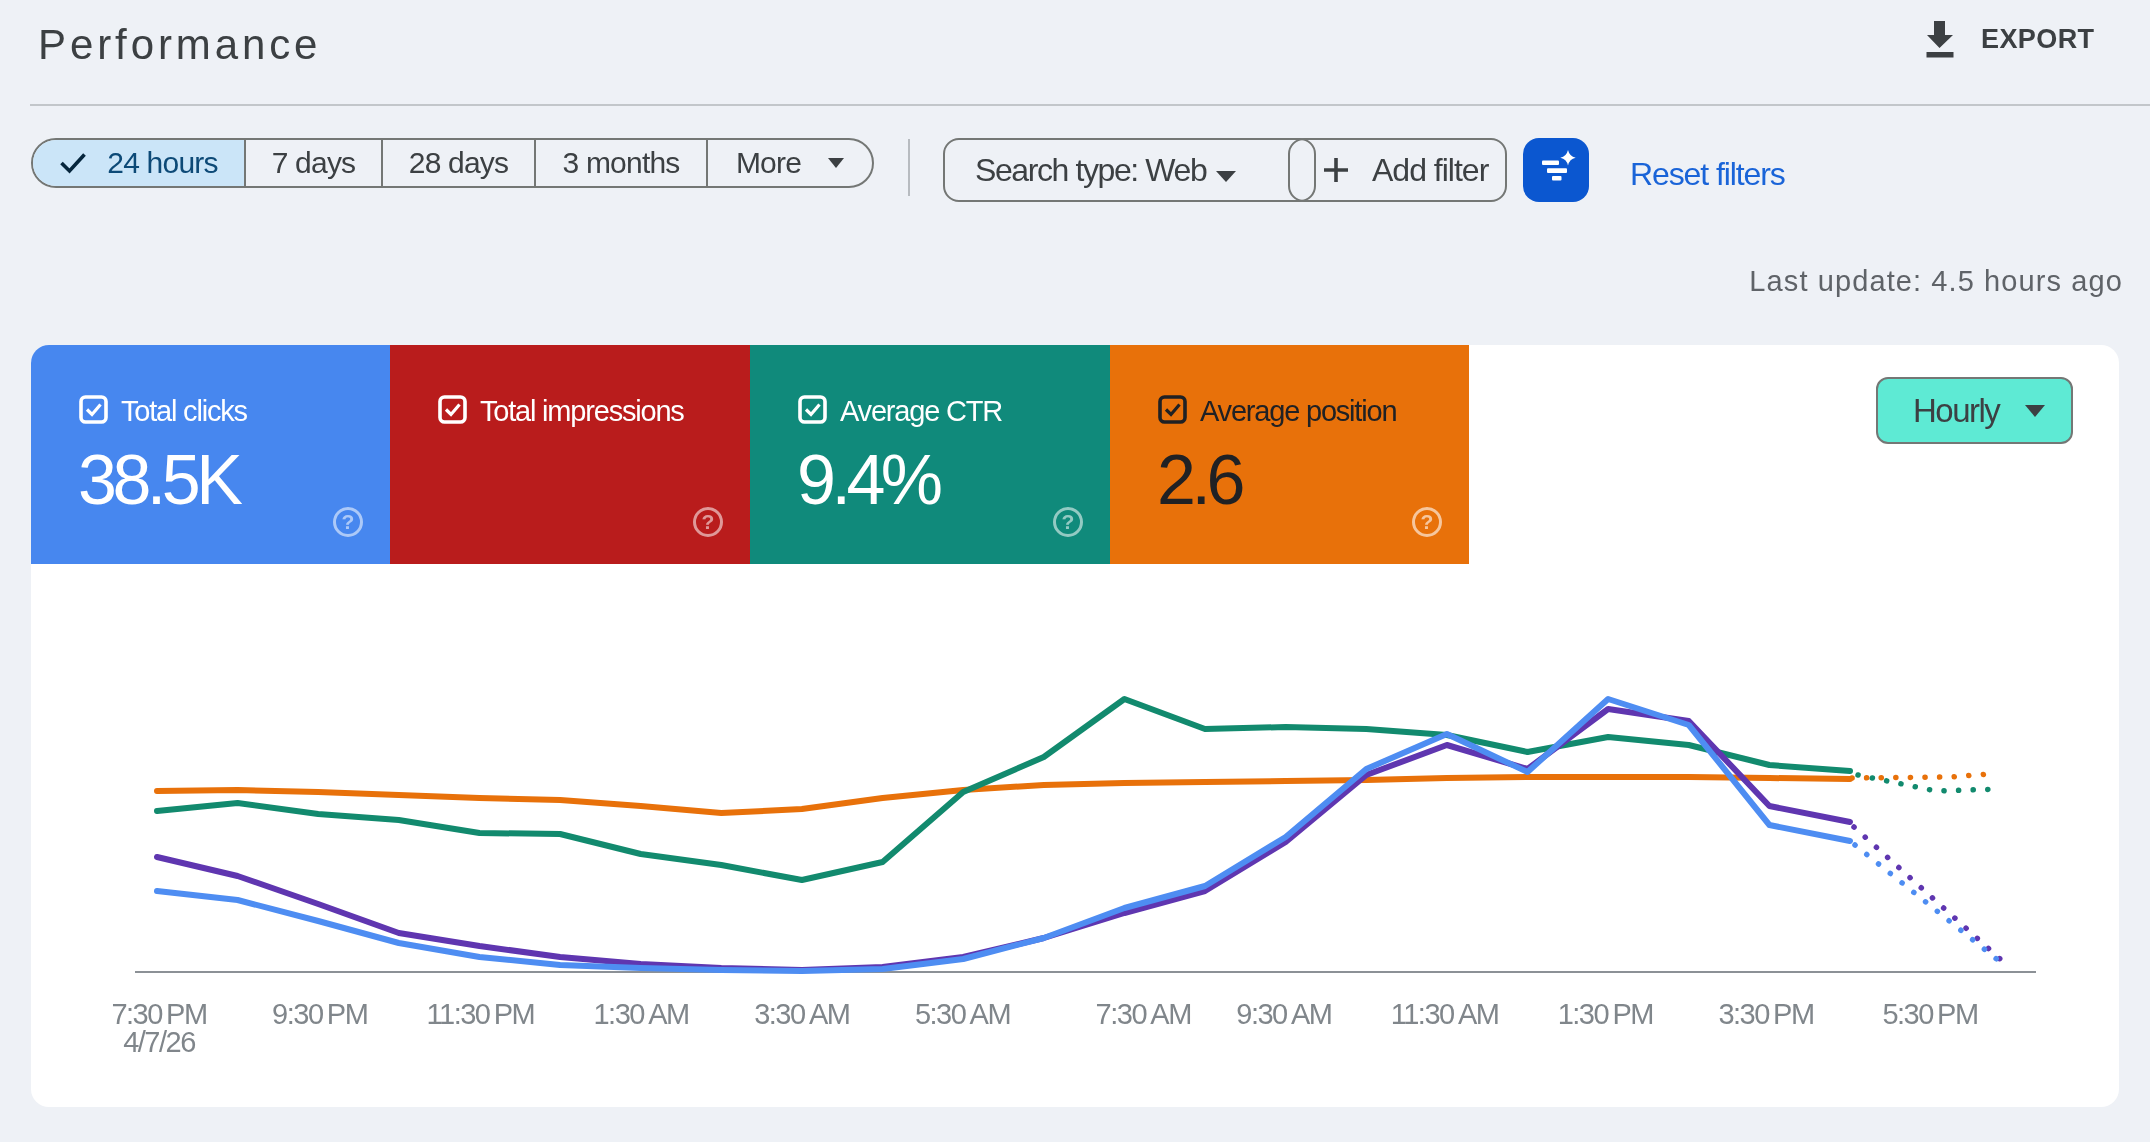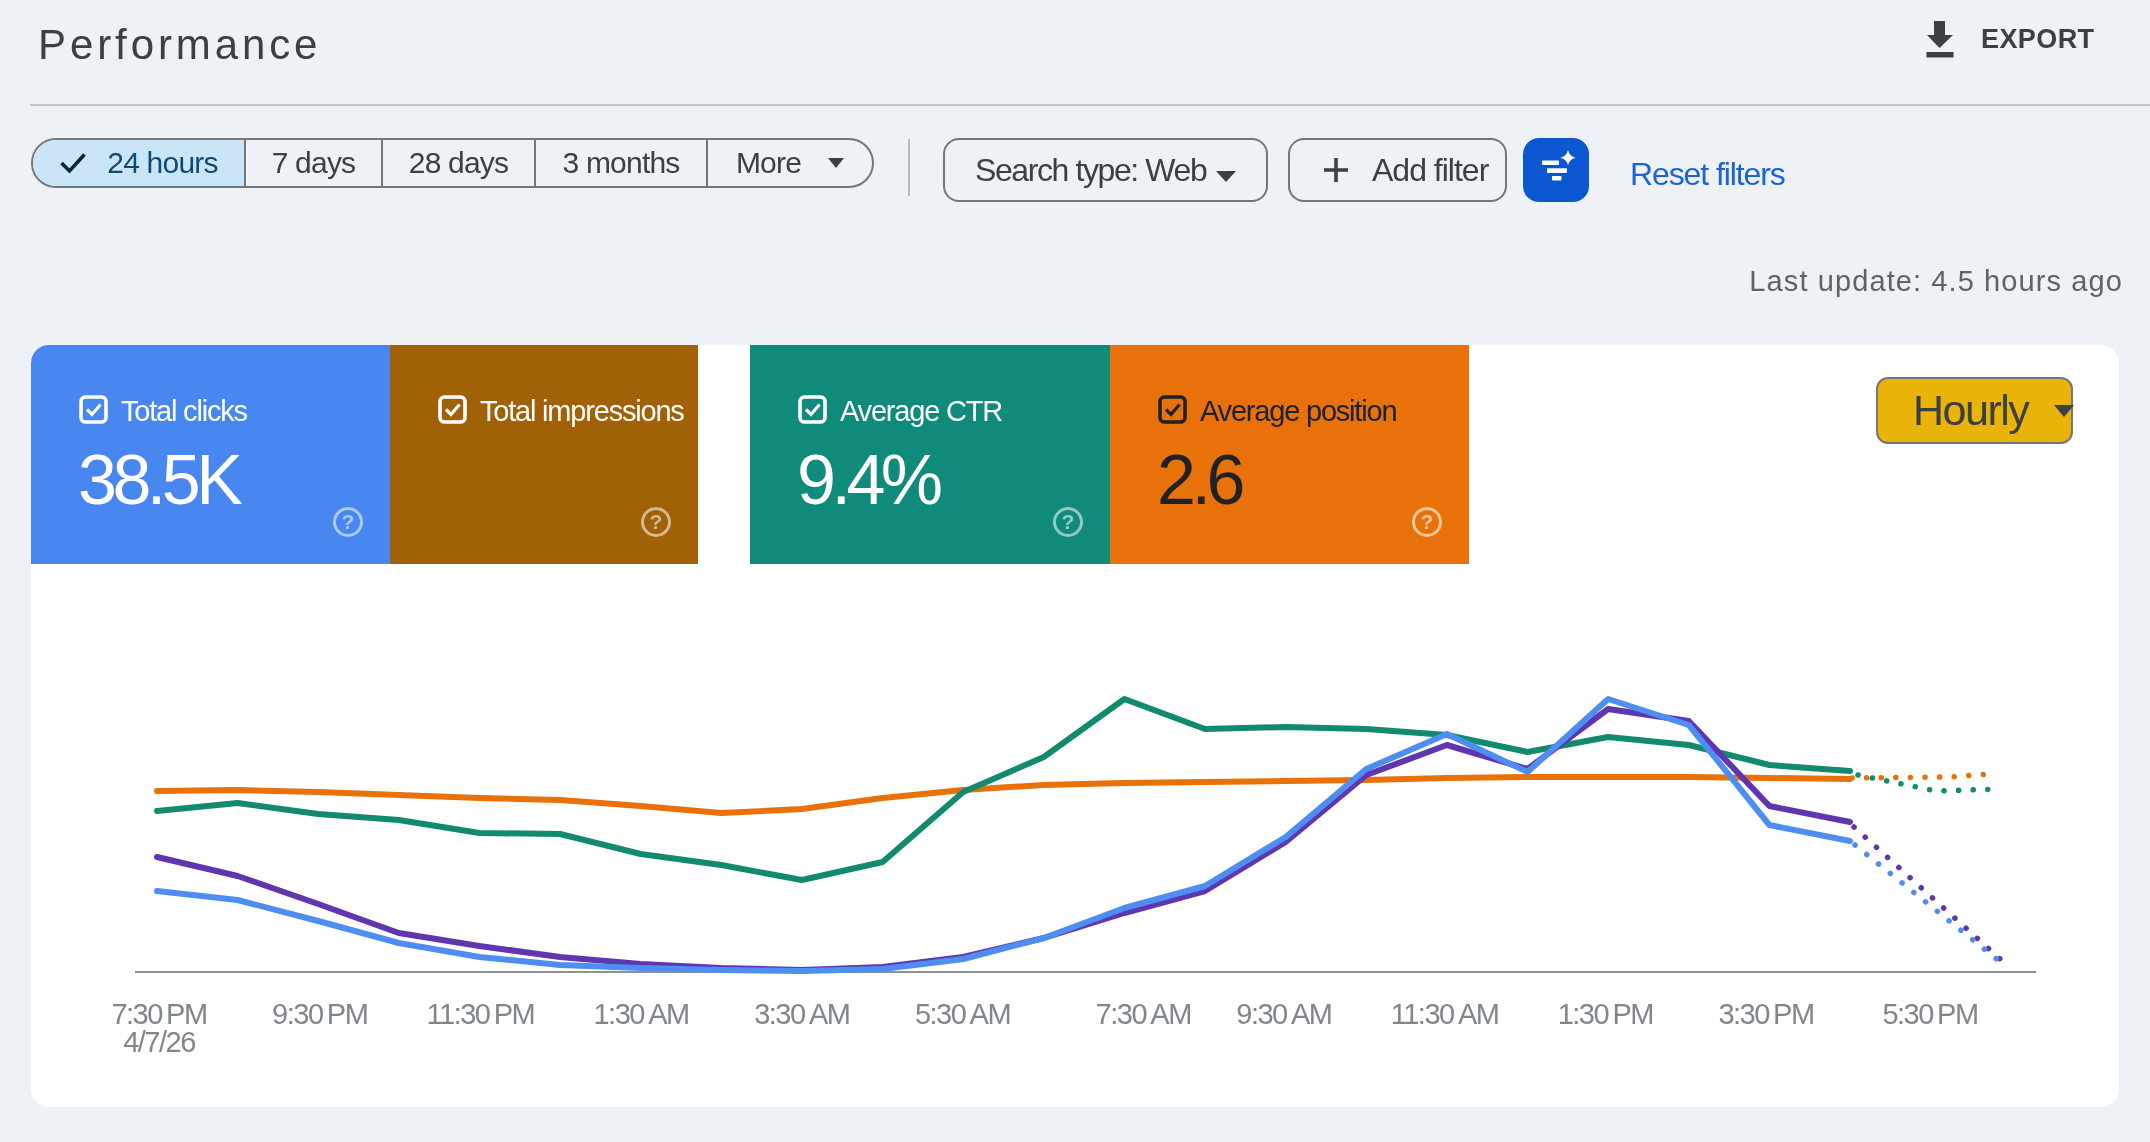--- a/index.html
+++ b/index.html
@@ -16,40 +16,40 @@
   .s1 { width:213px; background:#cbe5f8; color:#0d4a77 !important; }
   .s2 { width:137px; }
   .s3 { width:153px; }
   .s4 { width:172px; }
   .s5 { flex:1; }
   .tri { width:0; height:0; border-left:10px solid transparent; border-right:10px solid transparent; border-top:11px solid #3c4043; display:inline-block; margin-left:26px; }
 
   .vsep { left:908px; top:139px; width:2px; height:57px; background:#b7bbc0; }
 
   .btn { border:2px solid #747775; border-radius:16px; display:flex; align-items:center; color:#3c4043; font-size:32px; letter-spacing:-1.4px; }
-  .searchType { left:943px; top:138px; width:325px; height:64px; padding-left:30px; }
+  .searchType { left:943px; top:138px; width:373px; height:64px; padding-left:30px; }
   .addFilter  { left:1288px; top:138px; width:219px; height:64px; padding-left:32px; letter-spacing:-1px; }
   .blueBtn { left:1523px; top:138px; width:66px; height:64px; background:#0b57d0; border-radius:16px; }
   .reset { left:1630px; top:156px; font-size:32px; letter-spacing:-1.1px; color:#1a64d8; }
   .lastUpdate { right:27px; top:265px; font-size:29px; letter-spacing:1.1px; color:#5f6368;text-align:center; }
 
   .panel { left:31px; top:345px; width:2088px; height:762px; background:#ffffff; border-radius:18px; }
 
   .card { top:345px; height:219px; }
   .card .cb { position:absolute; left:48px; top:50px; }
   .card .lbl { position:absolute; left:90px; top:50px; font-size:29px; letter-spacing:-1.2px; color:#fff; }
   .card .val { position:absolute; left:47px; top:95px; font-size:70px; letter-spacing:-4.5px; color:#fff; }
   .card .q { position:absolute; right:26px; top:161px; }
   .c1 { left:31px;  width:359px; background:#4787ef; border-top-left-radius:18px; }
-  .c2 { left:390px; width:308px; background:#a16207; }
+  .c2 { left:390px; width:360px; background:#b91c1c; }
   .c3 { left:750px; width:360px; background:#108a7b; }
   .c4 { left:1110px; width:359px; background:#e8710a; }
   .c4 .lbl, .c4 .val { color:#202124; }
 
-  .hourly { left:1876px; top:377px; width:197px; height:67px; border:2px solid #747775; border-radius:12px; background:#eab308; display:flex; align-items:center; padding-left:35px; font-size:43px; letter-spacing:-1.5px; color:#3c4043; }
+  .hourly { left:1876px; top:377px; width:197px; height:67px; border:2px solid #747775; border-radius:12px; background:#5eead4; display:flex; align-items:center; padding-left:35px; font-size:33px; letter-spacing:-1.5px; color:#3c4043; }
   .hourly .tri { margin-left:26px; border-left:10px solid transparent; border-right:10px solid transparent; border-top:12px solid #3c4043; }
 
   .xlab { position:absolute; transform:translateX(-50%); font-size:29px; letter-spacing:-1.5px; color:#80868b; top:998px; }
   .xlab2 { position:absolute; transform:translateX(-50%); font-size:29px; letter-spacing:-1.5px; color:#80868b; top:1026px; }
 </style>
 </head>
 <body>
 
 <div class="abs title">Performance</div>
 

